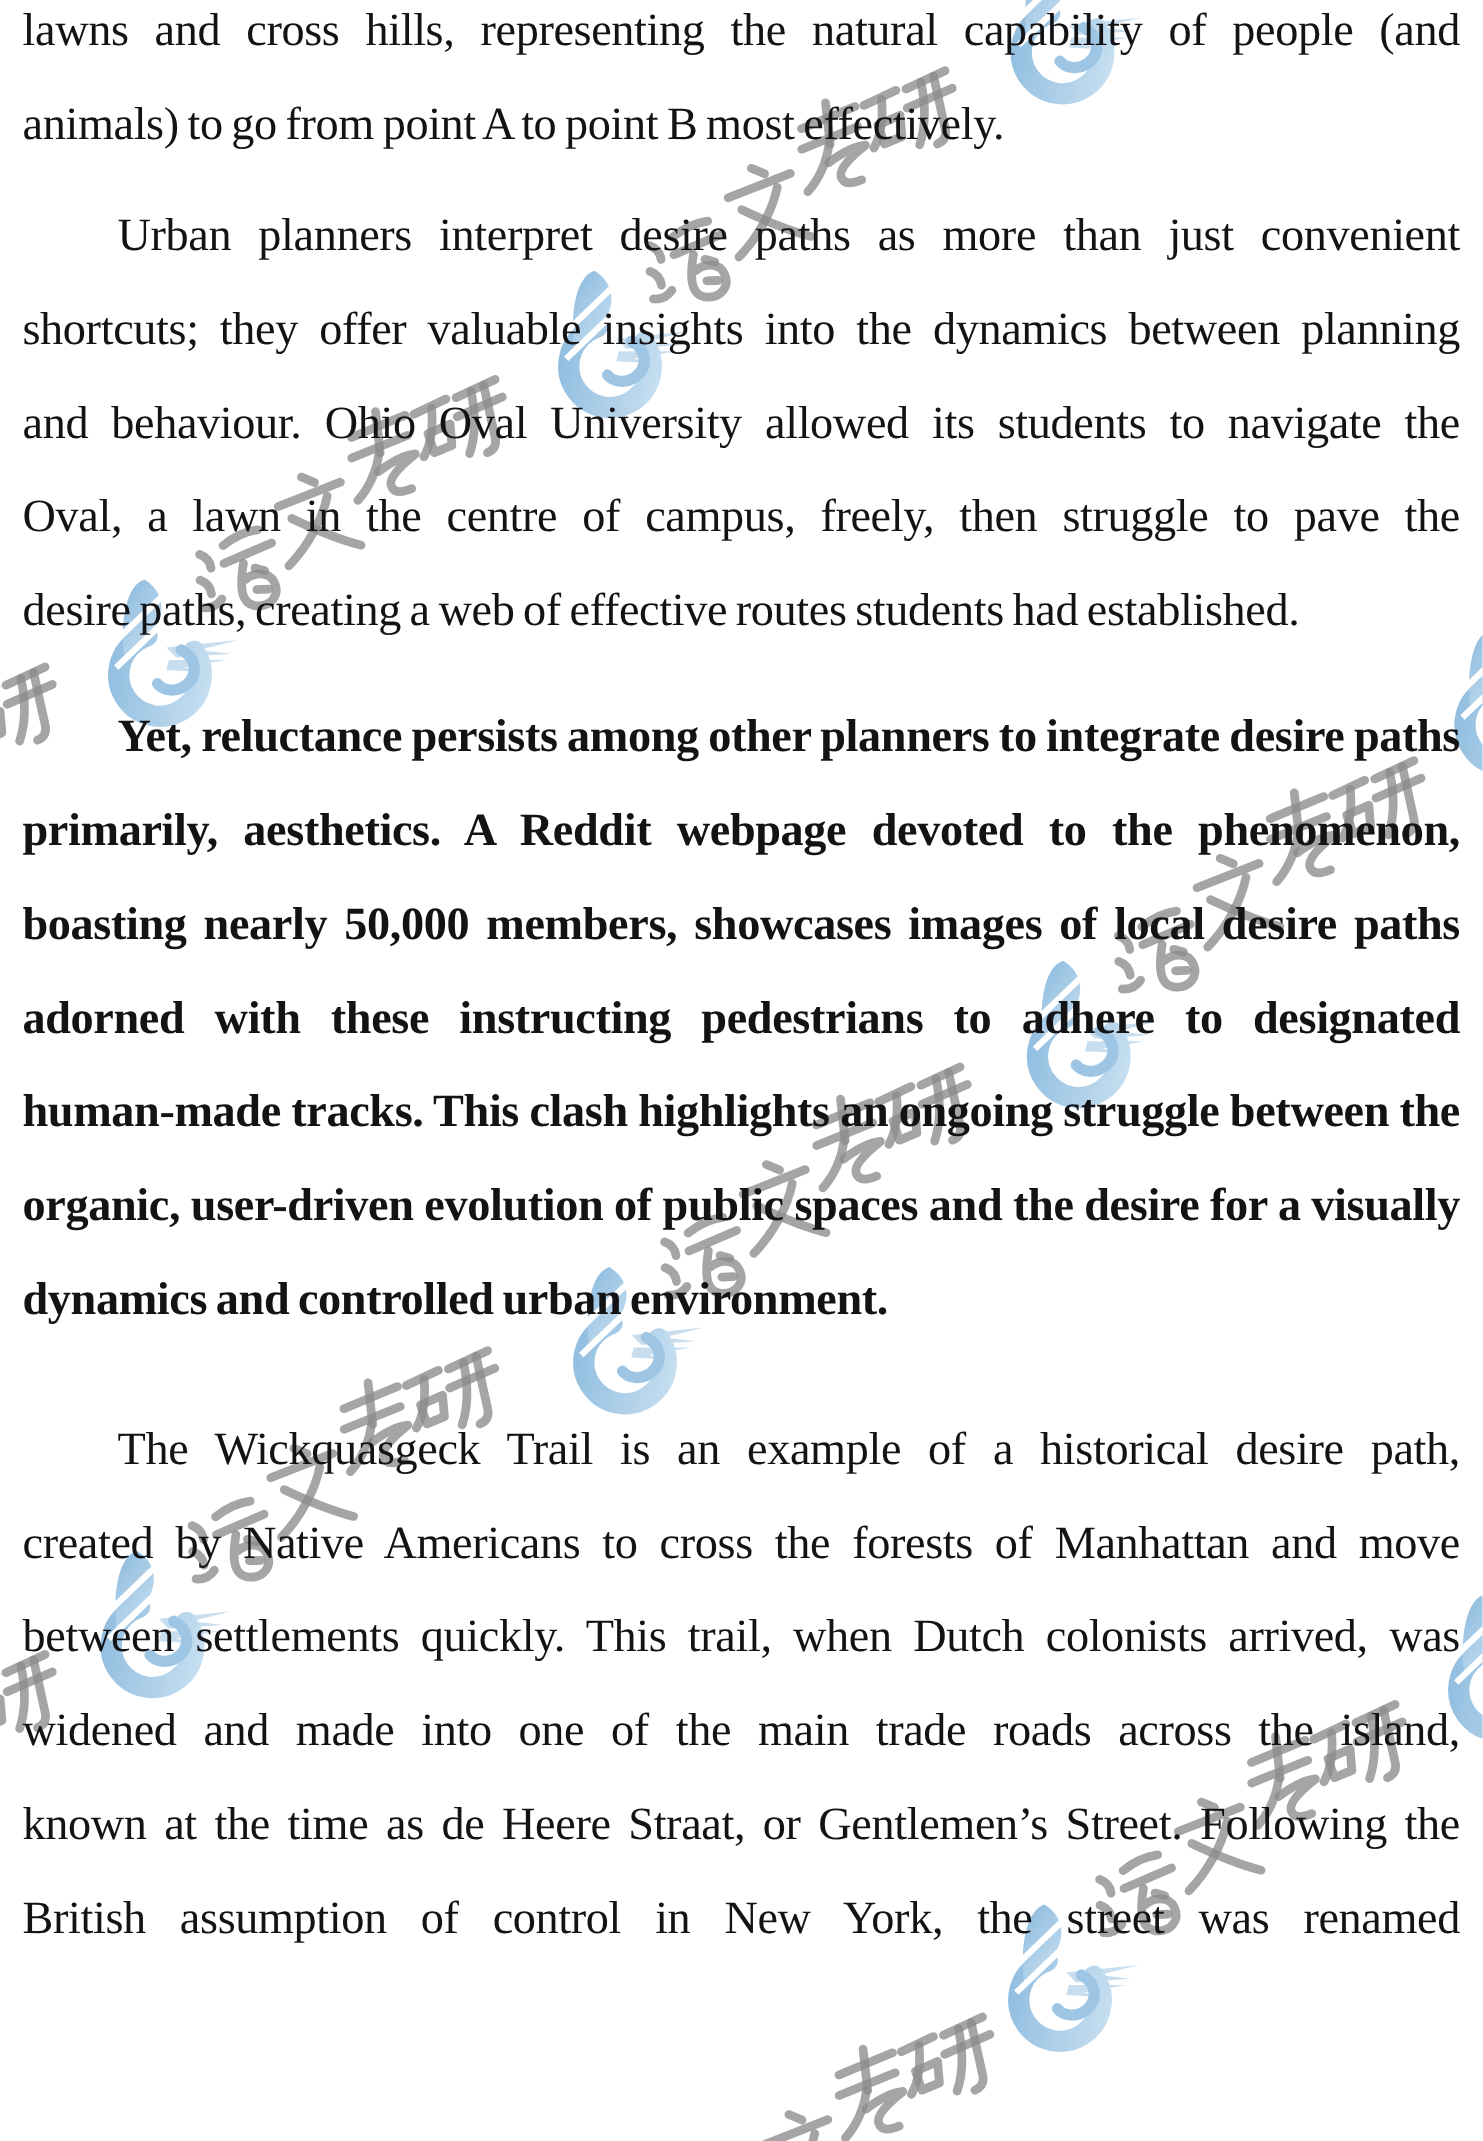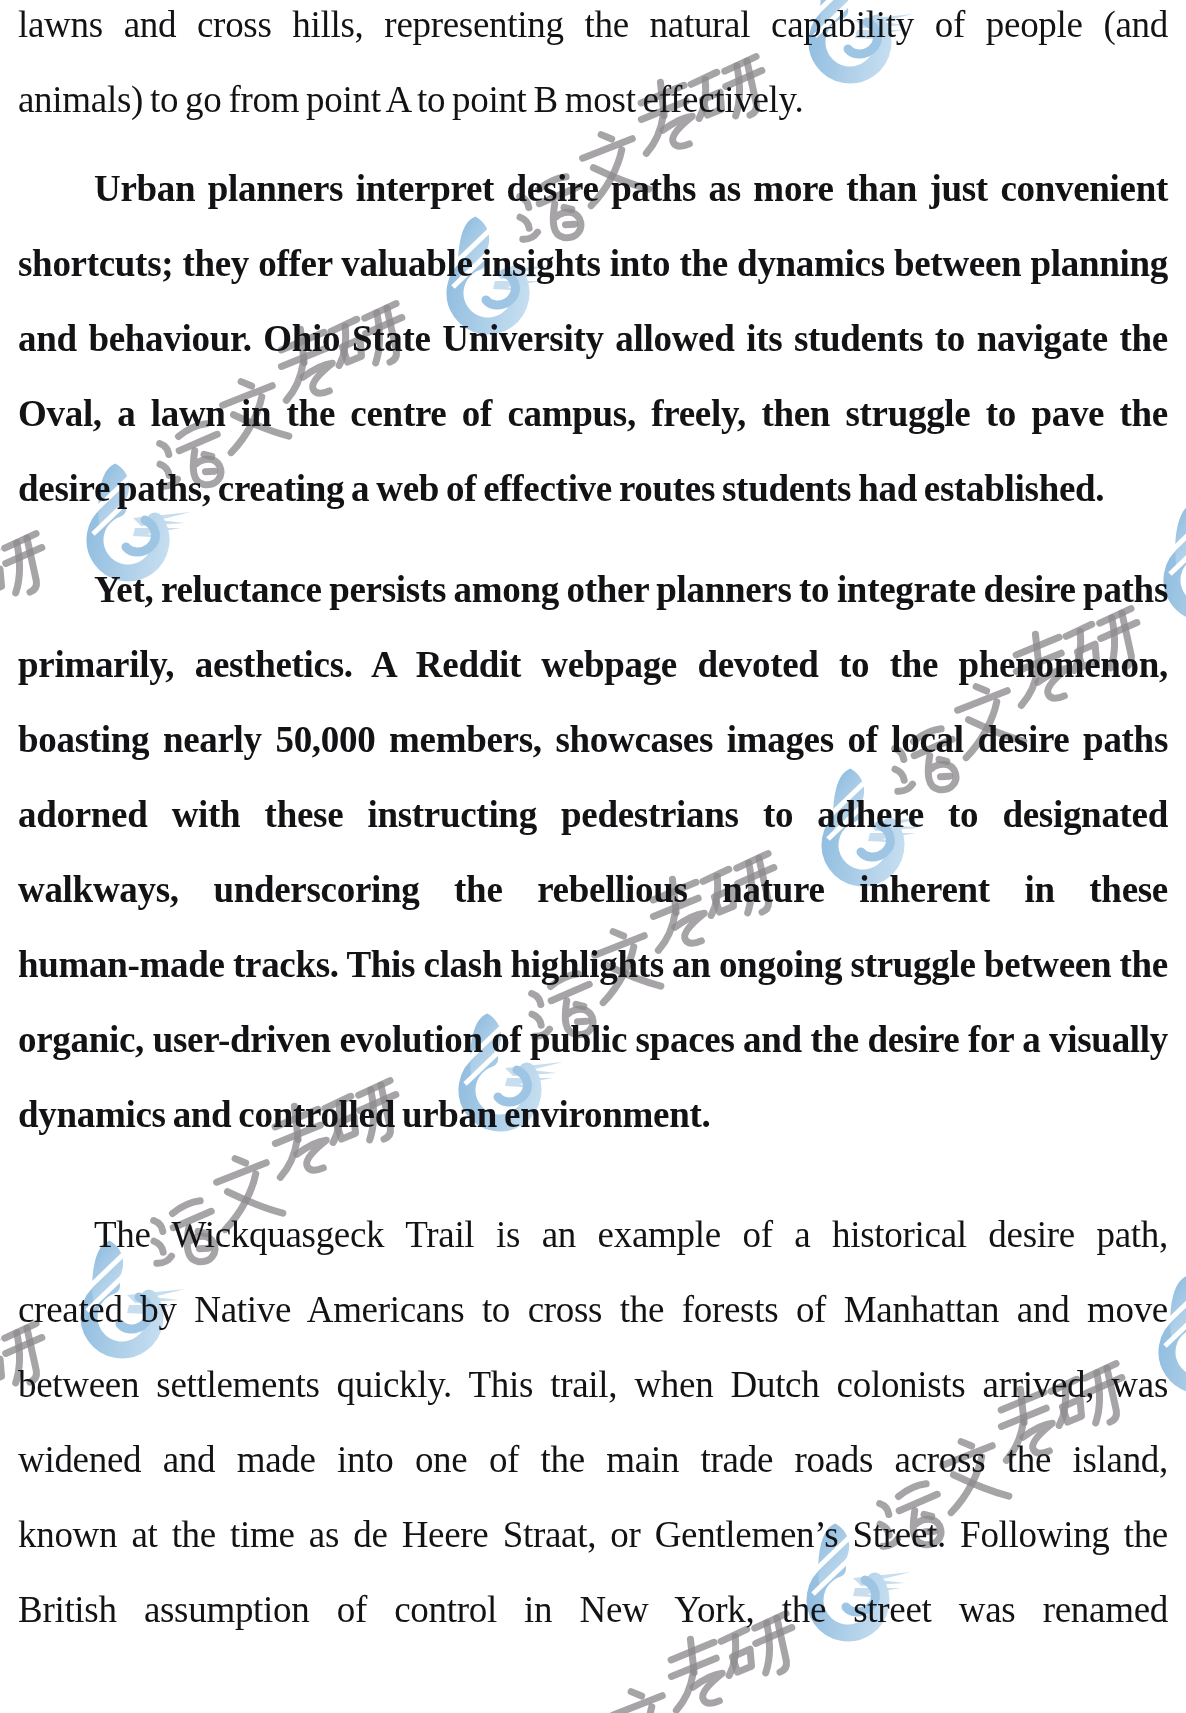--- a/index.html
+++ b/index.html
@@ -10,21 +10,21 @@
     position: relative;
     font-family: "Liberation Serif", "DejaVu Serif", serif;
   }
 
   
   .text-layer {
     position: absolute; left: 18px; top: 0; width: 1150px; z-index: 1;
   }
   .para { margin: 0; }
   #p1 { margin-top: -13px; margin-bottom: 14px; }
-  #p2 { margin-bottom: 26px; font-weight: bold; }
+  #p2 { margin-bottom: 26px; }
   #p3 { margin-bottom: 45px; font-weight: bold; }
   .line {
     font-size: 37px;
     line-height: 75px;
     letter-spacing: -0.3px;
     word-spacing: -2px;
     color: #131316;
     text-align: justify;
     text-align-last: justify;
     text-justify: inter-word;
@@ -554,31 +554,30 @@
 <div class="text-layer">
 
   <div class="para" id="p1">
     <div class="line">lawns and cross hills, representing the natural capability of people (and</div>
     <div class="line para-end">animals) to go from point A to point B most effectively.</div>
   </div>
 
   <div class="para indent-first" id="p2">
     <div class="line">Urban planners interpret desire paths as more than just convenient</div>
     <div class="line">shortcuts; they offer valuable insights into the dynamics between planning</div>
-    <div class="line">and behaviour. Ohio State University allowed its students to navigate the</div>
+    <div class="line">and behaviour. Ohio Oval University allowed its students to navigate the</div>
     <div class="line">Oval, a lawn in the centre of campus, freely, then struggle to pave the</div>
     <div class="line para-end">desire paths, creating a web of effective routes students had established.</div>
   </div>
 
   <div class="para indent-first" id="p3">
     <div class="line">Yet, reluctance persists among other planners to integrate desire paths</div>
     <div class="line">primarily, aesthetics. A Reddit webpage devoted to the phenomenon,</div>
     <div class="line">boasting nearly 50,000 members, showcases images of local desire paths</div>
     <div class="line">adorned with these instructing pedestrians to adhere to designated</div>
-    <div class="line">walkways, underscoring the rebellious nature inherent in these</div>
     <div class="line">human-made tracks. This clash highlights an ongoing struggle between the</div>
     <div class="line">organic, user-driven evolution of public spaces and the desire for a visually</div>
     <div class="line para-end">dynamics and controlled urban environment.</div>
   </div>
 
   <div class="para indent-first" id="p4">
     <div class="line">The Wickquasgeck Trail is an example of a historical desire path,</div>
     <div class="line">created by Native Americans to cross the forests of Manhattan and move</div>
     <div class="line">between settlements quickly. This trail, when Dutch colonists arrived, was</div>
     <div class="line">widened and made into one of the main trade roads across the island,</div>

